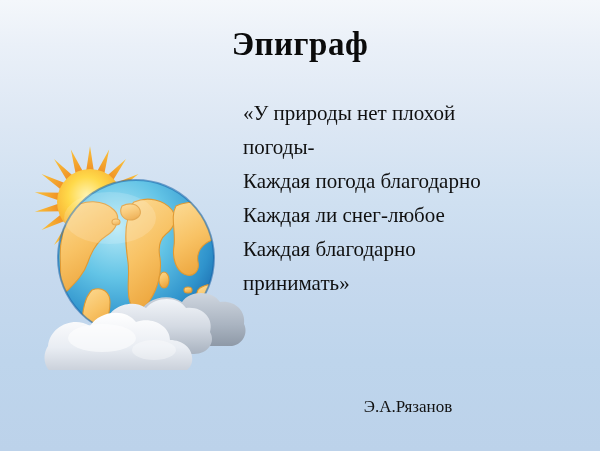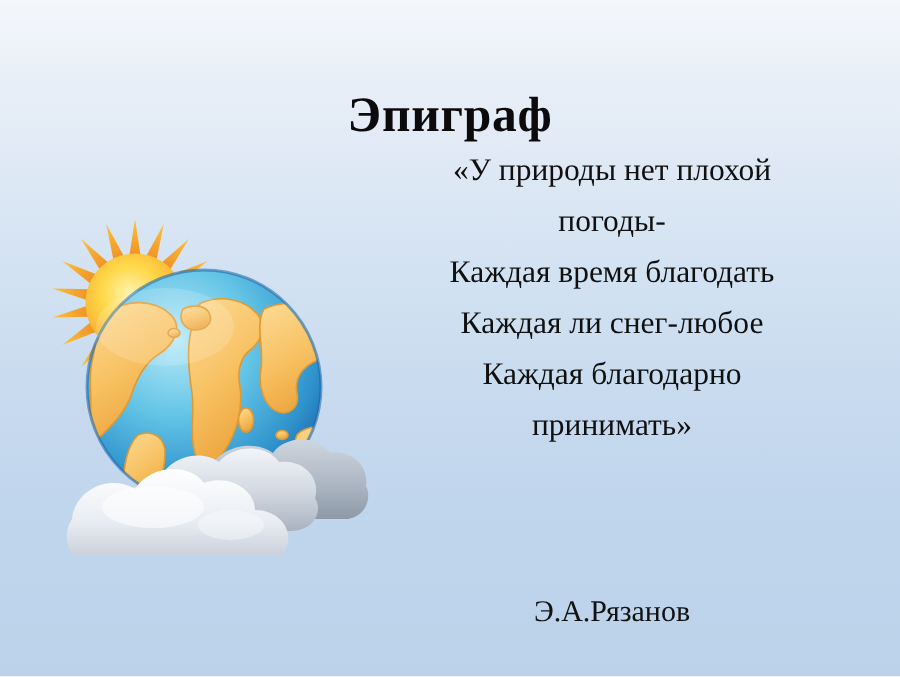--- a/index.html
+++ b/index.html
@@ -34,47 +34,46 @@
     position: absolute;
     top: 26px;
     left: 0;
     width: 600px;
     text-align: center;
     font-size: 33px;
     font-weight: bold;
     color: #0b0b0b;
     letter-spacing: 0.5px;
     font-family: "Liberation Serif", "DejaVu Serif", serif;
-    margin-top: 33px;
   }
 
   
   .verse {
     position: absolute;
     top: 96px;
     left: 243px;
     width: 330px;
-    text-align: center;
+    text-align: left;
     color: #101010;
     font-size: 21px;
     line-height: 34px;
     font-family: "Liberation Serif", "DejaVu Serif", serif;
   }
   .verse-line {
     display: block;
     white-space: nowrap;
   }
 
   .attribution {
     position: absolute;
     top: 397px;
     left: 243px;
     width: 330px;
     text-align: center;
-    font-size: 20px;
+    font-size: 17px;
     color: #121212;
     font-family: "Liberation Serif", "DejaVu Serif", serif;
   }
 
   
   .illustration {
     position: absolute;
     left: 18px;
     top: 140px;
     width: 230px;
@@ -207,21 +206,21 @@
 
         <ellipse cx="84" cy="198" rx="34" ry="14" fill="#ffffff" opacity="0.55"></ellipse>
         <ellipse cx="136" cy="210" rx="22" ry="10" fill="#ffffff" opacity="0.35"></ellipse>
       </g>
     </svg>
   </div>
 
   <div class="verse">
     <span class="verse-line">«У природы нет плохой</span>
     <span class="verse-line">погоды-</span>
-    <span class="verse-line">Каждая время благодать</span>
+    <span class="verse-line">Каждая погода благодарно</span>
     <span class="verse-line">Каждая ли снег-любое</span>
     <span class="verse-line">Каждая благодарно</span>
     <span class="verse-line">принимать»</span>
   </div>
 
   <div class="attribution">Э.А.Рязанов</div>
 
 </div>
 
 </body></html>

